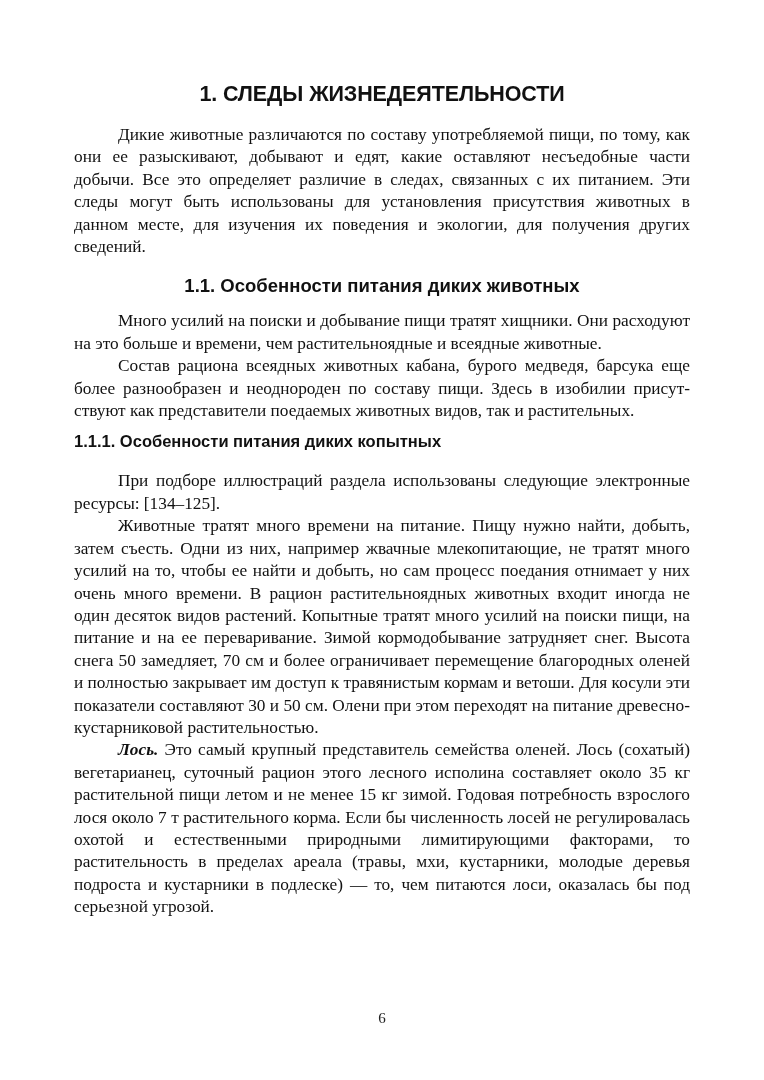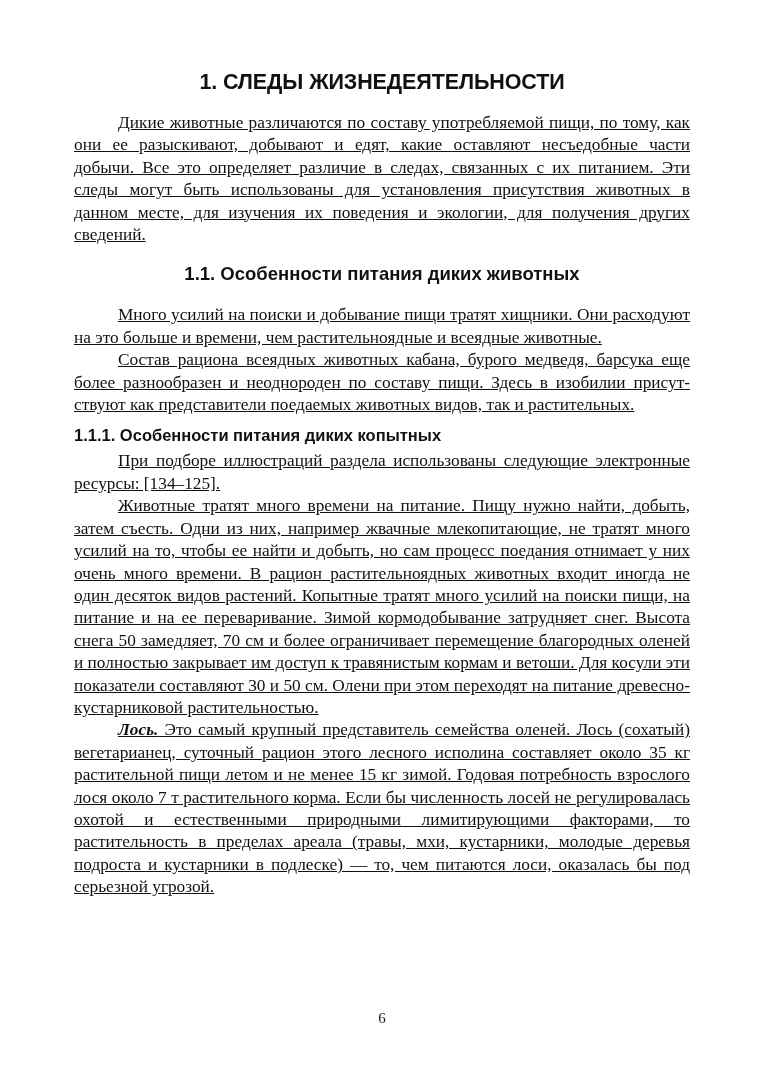--- a/index.html
+++ b/index.html
@@ -1,42 +1,41 @@
 <!DOCTYPE html>
 <html><head>
 <meta charset="utf-8">
 <style>
   html, body { margin: 0; padding: 0; background: #ffffff; }
   body { width: 764px; height: 1080px; position: relative; overflow: hidden; }
   .page {
-    position: absolute; left: 74px; top: 68px; width: 616px;
+    position: absolute; left: 74px; top: 80px; width: 616px;
     color: #111111;
   }
   h1.chapter {
     font-family: "Liberation Sans", sans-serif;
     font-weight: bold; font-size: 21.5px; line-height: 28px;
     text-align: center; margin: 0 0 16px 0; letter-spacing: -0.1px;
   }
   h1.chapter span { display: block; }
   p {
     font-family: "Liberation Serif", serif;
     font-size: 17.3px; line-height: 22.4px;
     text-align: justify; margin: 0; text-indent: 44px;
     hyphens: manual;
-    text-decoration: underline;
   }
   h2.section {
     font-family: "Liberation Sans", sans-serif;
     font-weight: bold; font-size: 18.5px; line-height: 24px;
-    text-align: center; margin: 16px 0 18px 0;
+    text-align: center; margin: 16px 0 12px 0;
   }
   h3.subsection {
     font-family: "Liberation Sans", sans-serif;
     font-weight: bold; font-size: 16.5px; line-height: 22px;
-    text-align: left; margin: 8px 0 4px 0;
+    text-align: left; margin: 8px 0 18px 0;
   }
   .lead { font-weight: bold; font-style: italic; }
   .page-number {
     position: absolute; left: 0; width: 764px; top: 1010px;
     text-align: center;
     font-family: "Liberation Serif", serif; font-size: 15px; color: #222;
   }
 </style>
 </head>
 <body>

